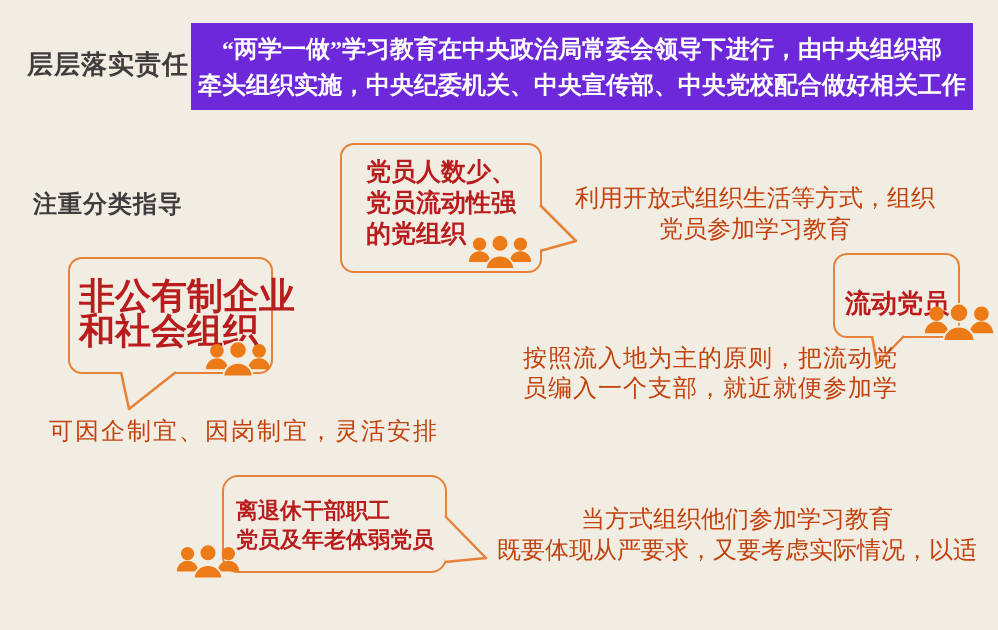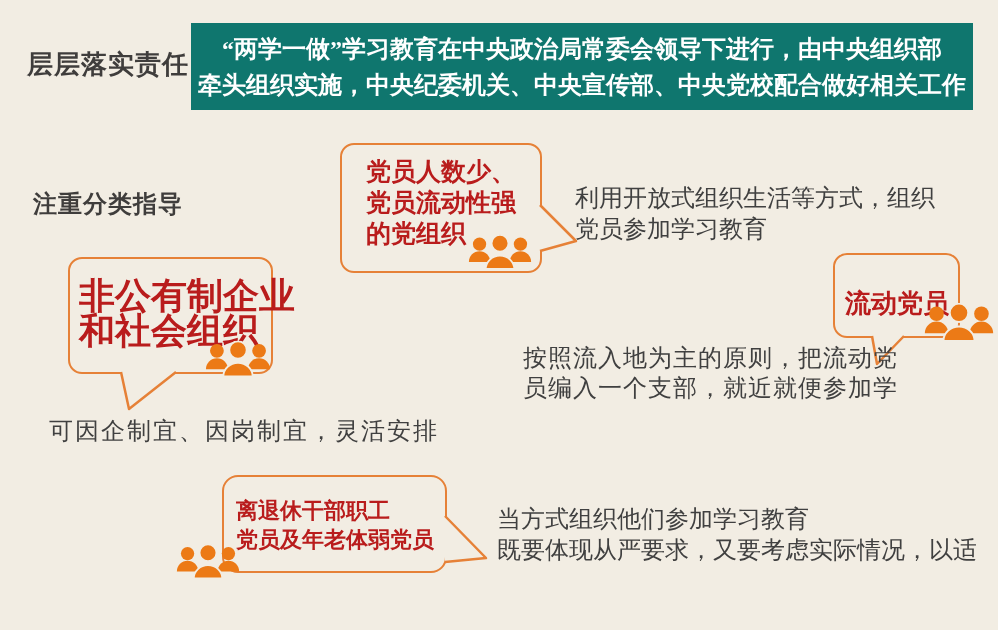--- a/index.html
+++ b/index.html
@@ -12,21 +12,21 @@
 
   .label-dark{
     color:#3F3D3C;font-weight:bold;letter-spacing:1px;
     font-family:"Liberation Serif","DejaVu Serif",serif;
   }
   #label-responsibility{left:27px;top:47px;font-size:26px;}
   #label-guidance{left:33px;top:188px;font-size:24px;}
 
   .banner{
     left:191px;top:23px;width:782px;height:87px;
-    background:#0f766e;color:#FFFFFF;
+    background:#6d28d9;color:#FFFFFF;
     display:flex;flex-direction:column;justify-content:center;align-items:center;
     font-family:"Liberation Serif","DejaVu Serif",serif;
     font-weight:bold;font-size:24px;line-height:36px;white-space:nowrap;
   }
 
   .bubble{
     box-sizing:border-box;border:2.5px solid #E68137;border-radius:14px;
     background:#F2EDE3;
   }
   #bubble-small-org{left:340px;top:143px;width:202px;height:130px;}
@@ -37,21 +37,21 @@
   .bubble-title{
     color:#b91c1c;font-weight:bold;white-space:nowrap;
     font-family:"Liberation Serif","DejaVu Serif",serif;
   }
   #title-small-org{left:366px;top:156px;font-size:25px;line-height:31px;}
   #title-private-enterprise{left:79px;top:279px;font-size:36px;line-height:35px;}
   #title-mobile{left:845px;top:275px;font-size:26px;line-height:30px;margin-top:14px;}
   #title-retired{left:236px;top:496px;font-size:22px;line-height:29px;}
 
   .note{
-    color:#404040;font-size:24px;line-height:31px;white-space:nowrap;
+    color:#c2410c;font-size:24px;line-height:31px;white-space:nowrap;text-align:center;
   }
   #note-small-org{left:575px;top:182px;}
   #note-private-enterprise{left:49px;top:415px;letter-spacing:2px;}
   #note-mobile{left:494px;top:343px;line-height:30px;letter-spacing:1px;margin-left:29px;}
   #note-retired{left:497px;top:503px;}
 
   .tail-svg, .ppl-svg{display:block;}
 </style>
 </head>
 <body>

